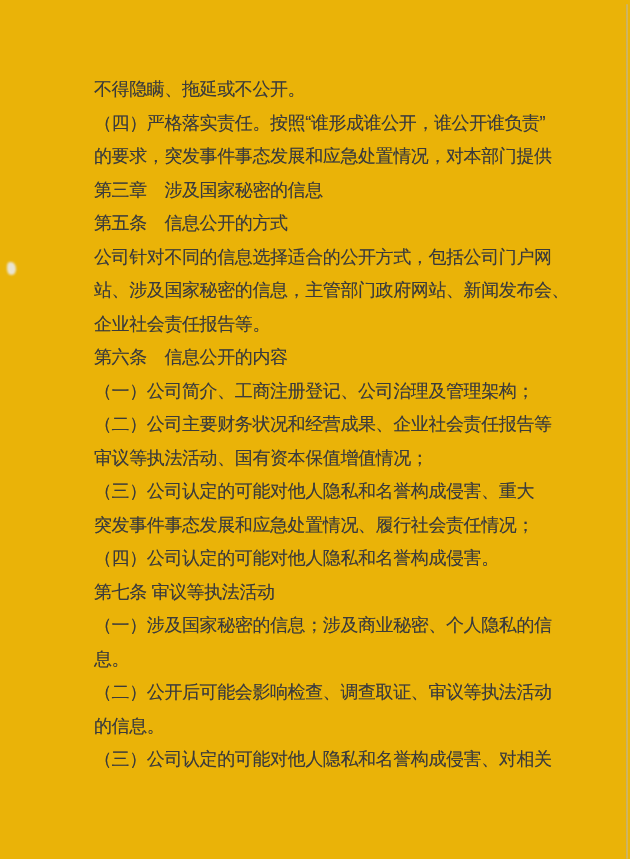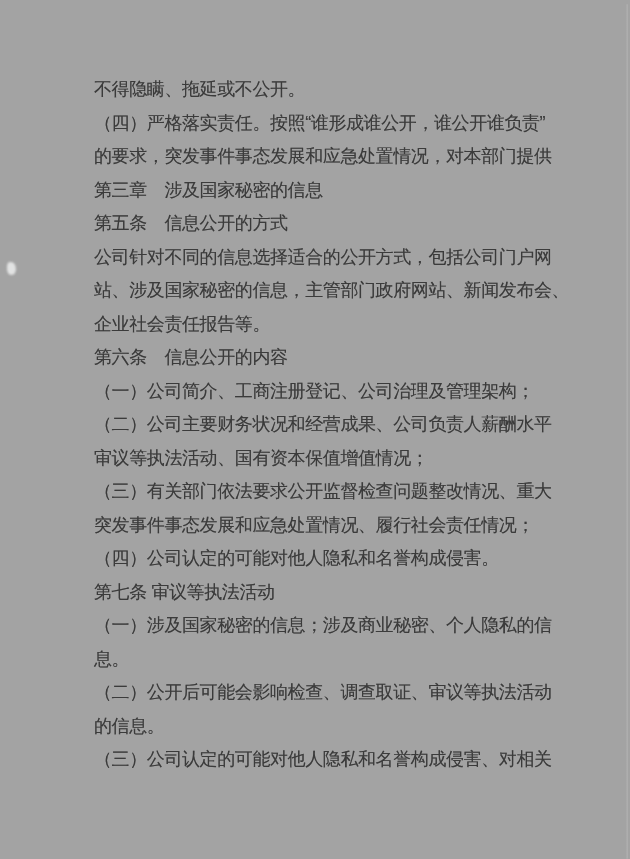--- a/index.html
+++ b/index.html
@@ -9,21 +9,21 @@
       height: 859px;
       overflow: hidden;
       background: #fdfdfd;
       font-family: "Liberation Sans", "DejaVu Sans", sans-serif;
     }
 
     .page {
       position: relative;
       width: 630px;
       height: 859px;
-      background: #a3a3a3;
+      background: #eab308;
     }
 
     
     .edge-line {
       position: absolute;
       top: 4px;
       left: 626px;
       width: 2px;
       height: 855px;
       background: linear-gradient(to right, rgba(170,170,170,0.65), rgba(200,200,200,0.35));
@@ -72,23 +72,23 @@
     <div class="doc-line">不得隐瞒、拖延或不公开。</div>
     <div class="doc-line">（四）严格落实责任。按照“谁形成谁公开，谁公开谁负责”</div>
     <div class="doc-line">的要求，突发事件事态发展和应急处置情况，对本部门提供</div>
     <div class="doc-line">第三章　涉及国家秘密的信息</div>
     <div class="doc-line">第五条　信息公开的方式</div>
     <div class="doc-line">公司针对不同的信息选择适合的公开方式，包括公司门户网</div>
     <div class="doc-line">站、涉及国家秘密的信息，主管部门政府网站、新闻发布会、</div>
     <div class="doc-line">企业社会责任报告等。</div>
     <div class="doc-line">第六条　信息公开的内容</div>
     <div class="doc-line">（一）公司简介、工商注册登记、公司治理及管理架构；</div>
-    <div class="doc-line">（二）公司主要财务状况和经营成果、公司负责人薪酬水平</div>
+    <div class="doc-line">（二）公司主要财务状况和经营成果、企业社会责任报告等</div>
     <div class="doc-line">审议等执法活动、国有资本保值增值情况；</div>
-    <div class="doc-line">（三）有关部门依法要求公开监督检查问题整改情况、重大</div>
+    <div class="doc-line">（三）公司认定的可能对他人隐私和名誉构成侵害、重大</div>
     <div class="doc-line">突发事件事态发展和应急处置情况、履行社会责任情况；</div>
     <div class="doc-line">（四）公司认定的可能对他人隐私和名誉构成侵害。</div>
     <div class="doc-line">第七条 审议等执法活动</div>
     <div class="doc-line">（一）涉及国家秘密的信息；涉及商业秘密、个人隐私的信</div>
     <div class="doc-line">息。</div>
     <div class="doc-line">（二）公开后可能会影响检查、调查取证、审议等执法活动</div>
     <div class="doc-line">的信息。</div>
     <div class="doc-line">（三）公司认定的可能对他人隐私和名誉构成侵害、对相关</div>
   </div>
 

